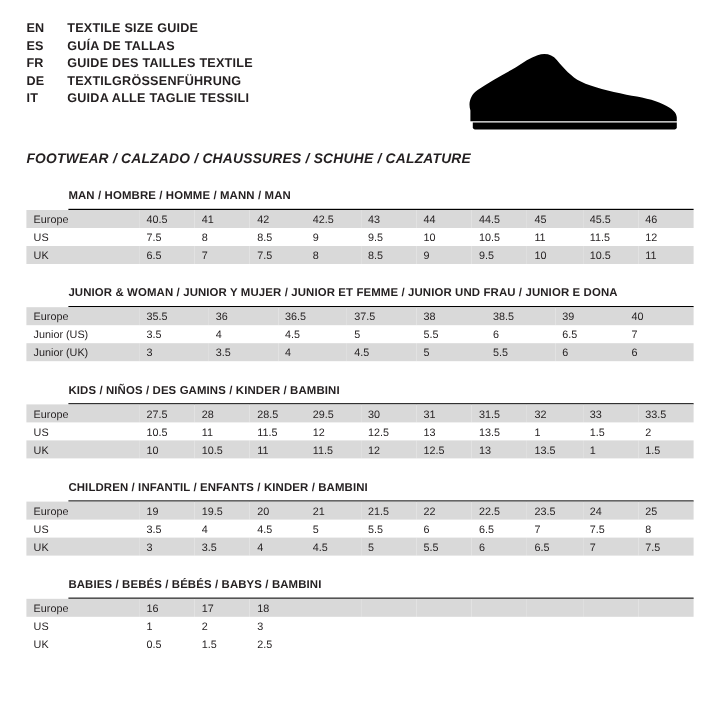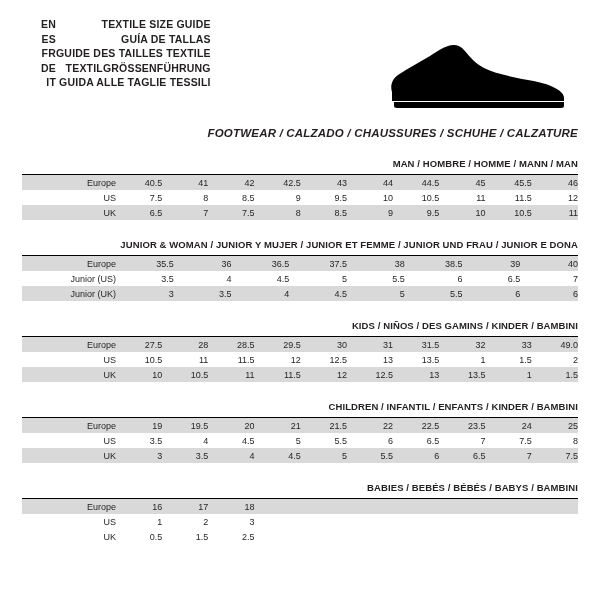--- a/index.html
+++ b/index.html
@@ -13,21 +13,20 @@
     font-family: "Liberation Sans", sans-serif;
     color: #231f20;
     overflow: hidden;
   }
   .page {
     position: relative;
     width: 600px;
     height: 600px;
     box-sizing: border-box;
     padding: 18px 22px 0 22px;
-    text-align: right;
   }
 
   
   .header {
     display: flex;
     align-items: flex-start;
     justify-content: space-between;
   }
   .lang-table {
     border-collapse: collapse;
@@ -69,20 +68,21 @@
   .section {
     margin-top: 19px;
   }
   .section-title {
     font-size: 9.5px;
     font-weight: bold;
     letter-spacing: 0.1px;
     padding-bottom: 5px;
     border-bottom: 1px solid #000000;
     margin-bottom: 0;
+    margin-left: 35px;
   }
   table.sizes {
     border-collapse: collapse;
     width: 100%;
     table-layout: fixed;
   }
   table.sizes td {
     font-size: 9px;
     height: 15px;
     padding: 0 0 0 6px;
@@ -237,21 +237,21 @@
           <td class="label">Europe</td>
           <td>27.5</td>
           <td>28</td>
           <td>28.5</td>
           <td>29.5</td>
           <td>30</td>
           <td>31</td>
           <td>31.5</td>
           <td>32</td>
           <td>33</td>
-          <td>49.0</td>
+          <td>33.5</td>
         </tr>
         <tr>
           <td class="label">US</td>
           <td>10.5</td>
           <td>11</td>
           <td>11.5</td>
           <td>12</td>
           <td>12.5</td>
           <td>13</td>
           <td>13.5</td>

